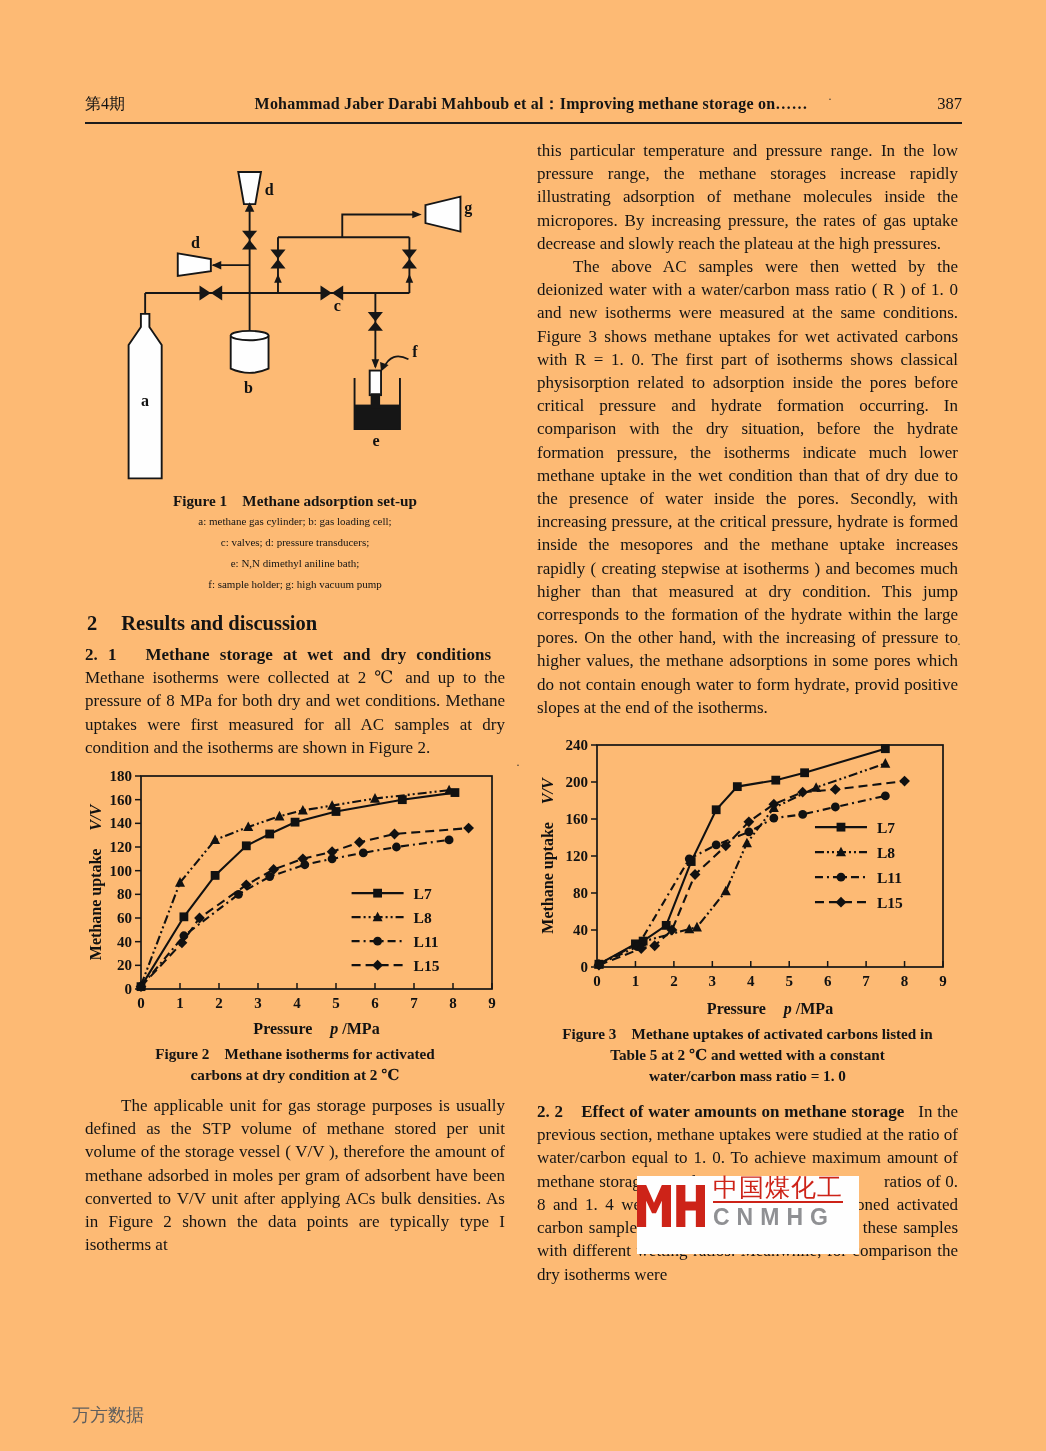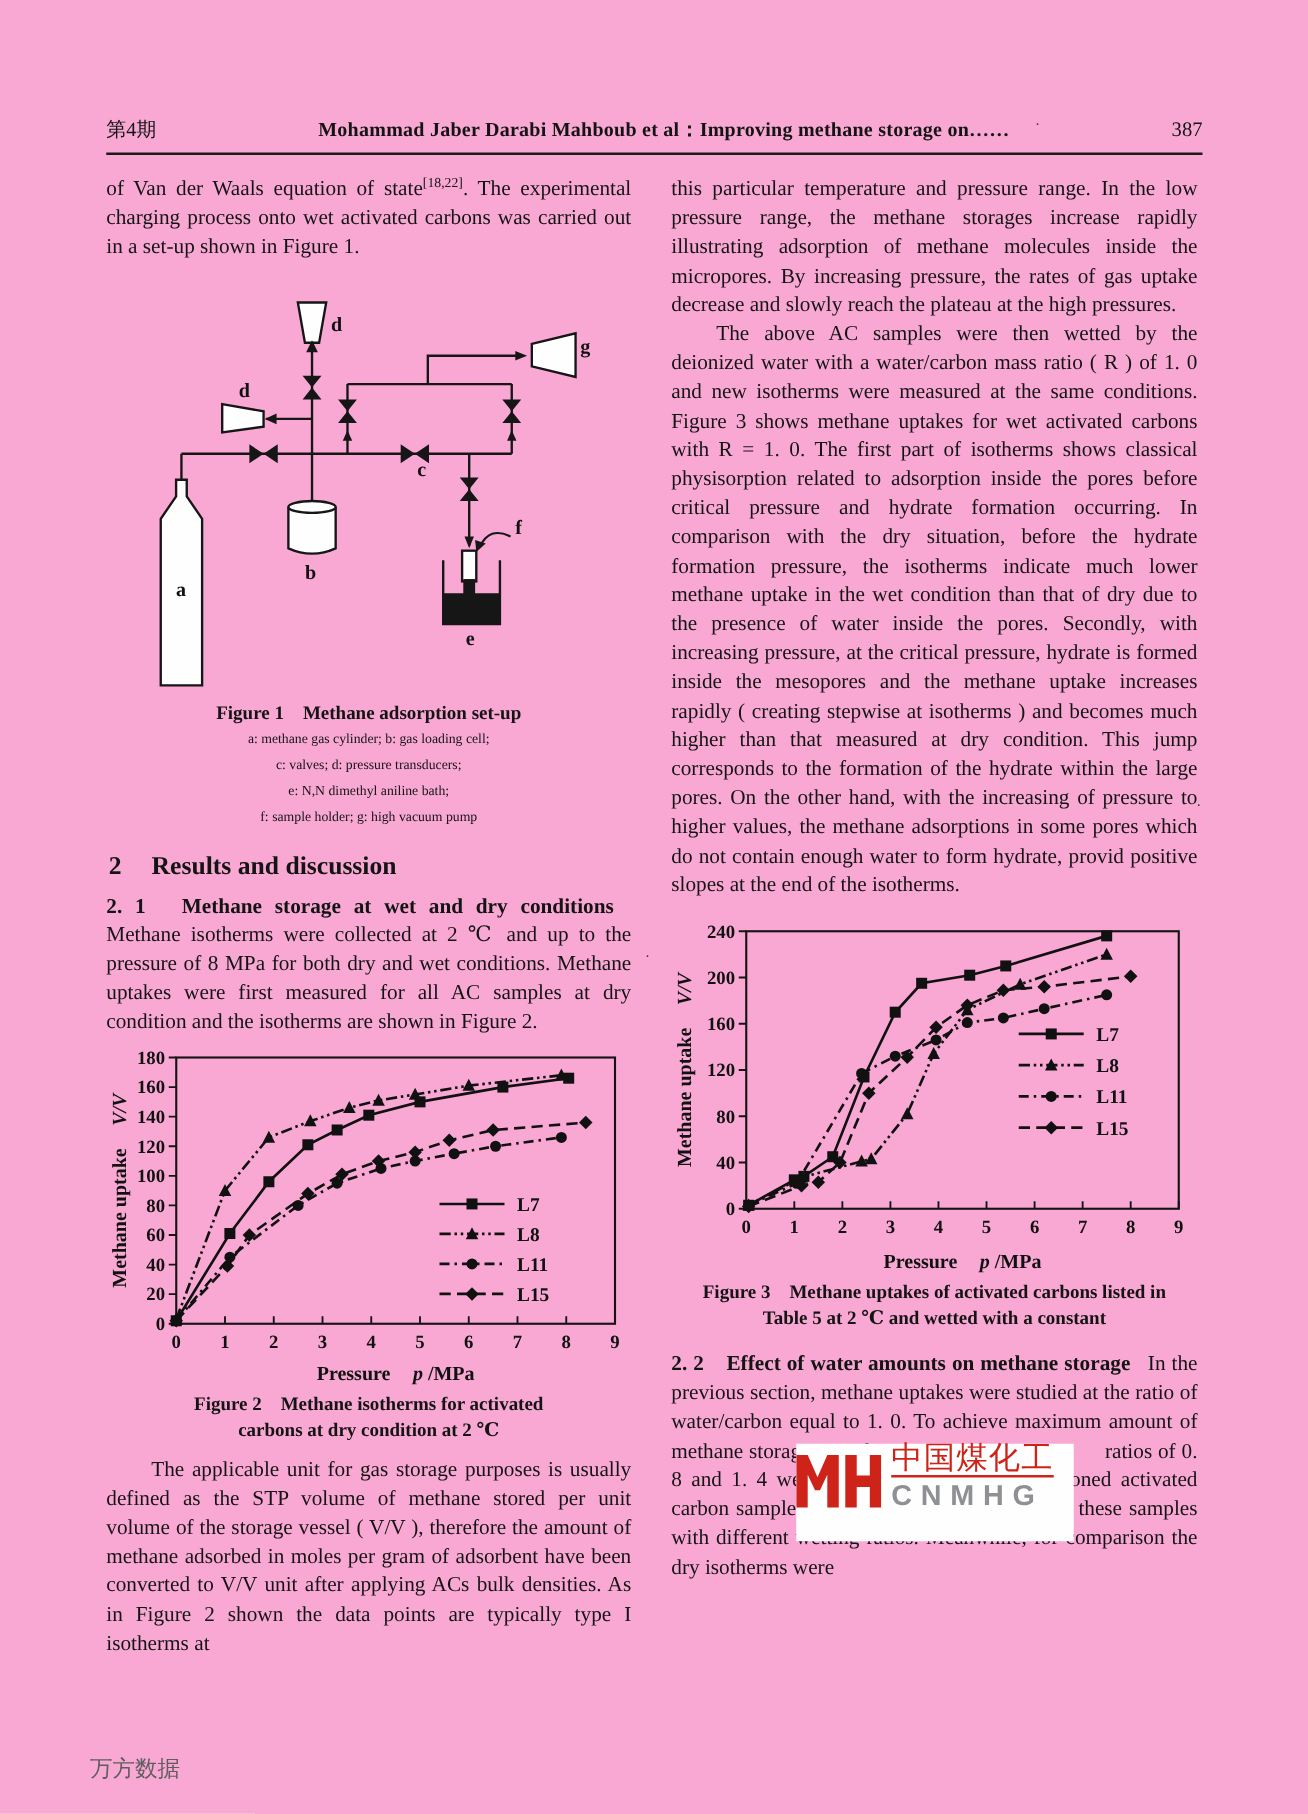--- a/index.html
+++ b/index.html
@@ -1,16 +1,16 @@
 <!DOCTYPE html>
 <html><head>
 <meta charset="utf-8">
 <style>
   html,body{margin:0;padding:0;background:#e8e8e8;}
-  .page{position:relative;width:1046px;height:1451px;background:#f9a8d4;margin:0 auto;
+  .page{position:relative;width:1046px;height:1451px;background:#fdba74;margin:0 auto;
         font-family:"Liberation Serif","DejaVu Serif",serif;color:#141414;overflow:hidden;}
   
   .header-row{position:absolute;left:85px;top:94px;width:877px;display:flex;align-items:baseline;
               border-bottom:2.5px solid #1c1c1c;padding-bottom:7px;}
   .hdr-issue{font-size:16px;}
   .hdr-title{flex:1;text-align:center;font-size:16px;font-weight:600;letter-spacing:.2px;}
   .hdr-page{font-size:16.5px;}
   
   .col{position:absolute;top:139px;font-size:17px;line-height:23.2px;text-align:justify;}
   .col-left{left:85px;width:420px;}
@@ -54,21 +54,20 @@
 <div class="page">
 
   <div class="header-row">
     <span class="hdr-issue">第4期</span>
     <span class="hdr-title">Mohammad Jaber Darabi Mahboub et al：Improving methane storage on……</span>
     <span class="hdr-page">387</span>
   </div>
 
   <div class="col col-left">
 
-    <p><span>of Van der Waals equation of state</span><sup>[18,22]</sup><span>. The experimental charging process onto wet activated carbons was carried out in a set-up shown in Figure 1.</span></p>
 
     <div class="fig1-wrap">
       <svg width="416" height="333" viewBox="0 0 440 352">
         <g stroke="#161616" stroke-width="2" fill="none">
 
           <path d="M61.5,170 V148"></path>
           <path d="M61.5,148 H341"></path>
           <path d="M172,56 V190"></path>
           <path d="M133,118.5 H172"></path>
           <path d="M202,89 V148"></path>
@@ -372,20 +371,21 @@
           <polygon points="303.98,162.73999999999998 309.38,168.14 303.98,173.54 298.58000000000004,168.14" fill="#111"></polygon>
           <text x="339.98" y="173.64" font-size="15.5" font-weight="600">L15</text>
           <text x="233" y="280" text-anchor="middle" font-size="16" font-weight="600"><tspan>Pressure</tspan><tspan dx="18" font-style="italic">p</tspan><tspan> /MPa</tspan></text>
           <text x="16" y="122" text-anchor="middle" font-size="16" font-weight="600" transform="rotate(-90 16 122)"><tspan>Methane uptake</tspan><tspan dx="18" font-style="italic">V/V</tspan></text>
         </svg>
       </div>
 
     <div class="caption fig-caption">
       <div class="cap-title">Figure 3　Methane uptakes of activated carbons listed in</div>
       <div class="cap-title">Table 5 at 2 ℃ and wetted with a constant</div>
+      <div class="cap-title">water/carbon mass ratio = 1. 0</div>
     </div>
 
     <div class="s22-block">
       <p><span class="runin">2. 2　Effect of water amounts on methane storage</span><span class="runin-gap"></span><span>In the previous section, methane uptakes were studied at the ratio of water/carbon equal to 1. 0. To achieve maximum amount of methane storage, two d</span><span class="wm-gap1"></span><span>ratios of 0. 8</span> <span>and 1. 4 were</span><span class="wm-gap2"></span><span>e mentioned activated carbon samples. Figure 4 shows isotherms for these samples with different wetting ratios. Meanwhile, for comparison the dry isotherms were</span></p>
 
       <div class="watermark">
         <svg class="wm-logo" width="68" height="52" viewBox="0 0 104 64">
           <g id="wm-logo-shapes">
             <path d="M0,64 L0,0 L14,0 L26,27 L38,0 L52,0 L52,64 L38,64 L38,24 L29,43 L23,43 L14,24 L14,64 Z" fill="#cd2318"></path>
             <path d="M60,64 L60,0 L74,0 L74,25 L90,25 L90,0 L104,0 L104,64 L90,64 L90,39 L74,39 L74,64 Z" fill="#cd2318"></path>

